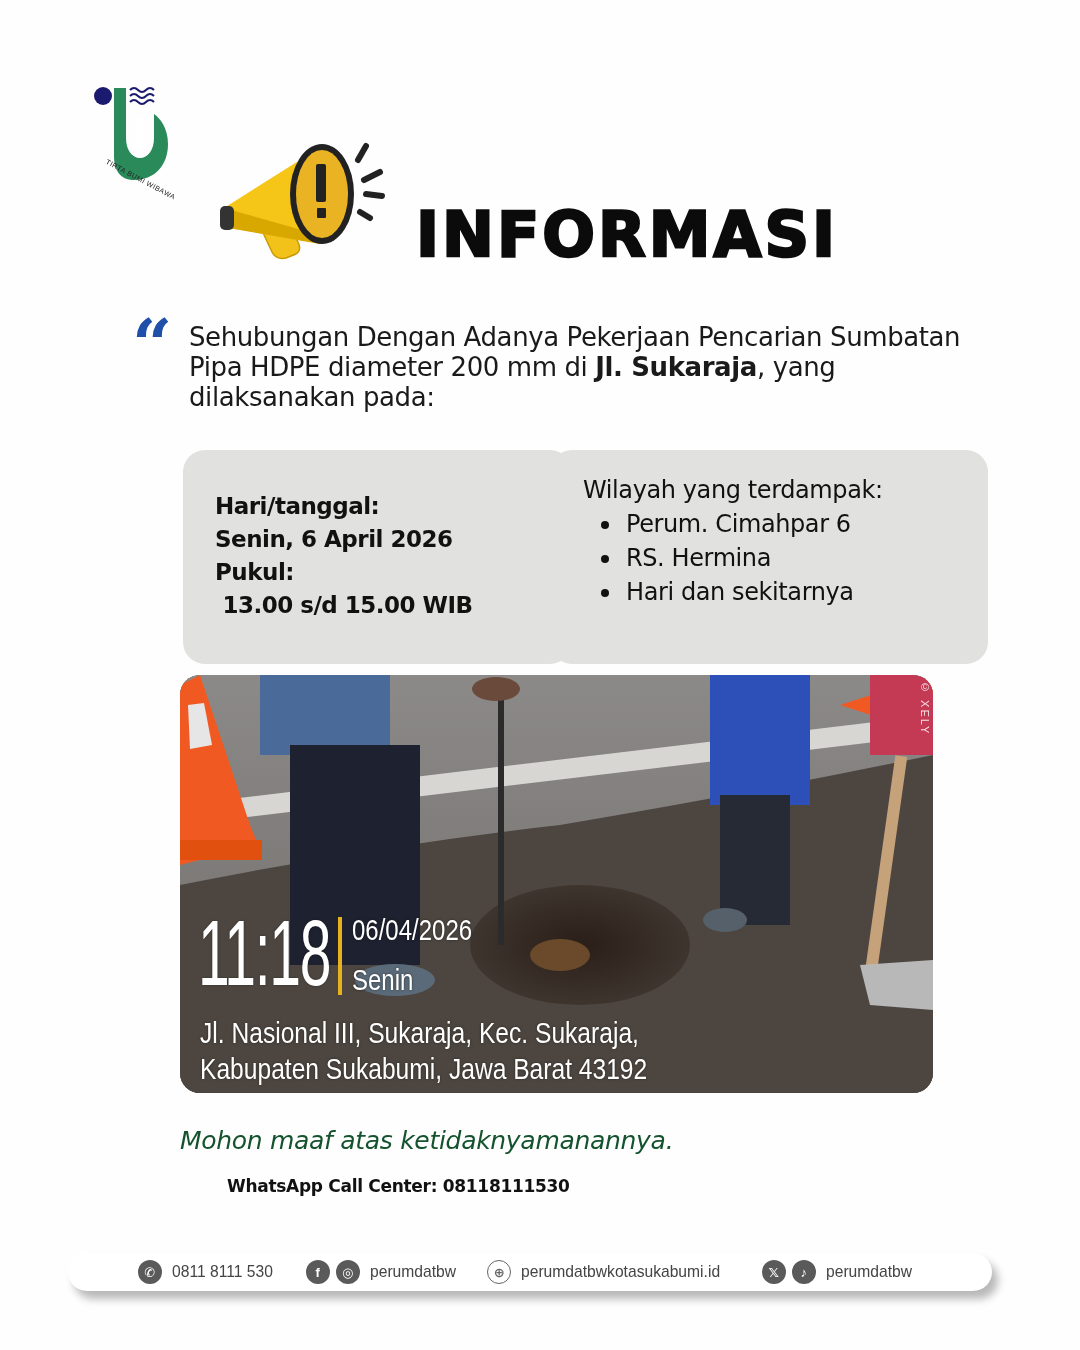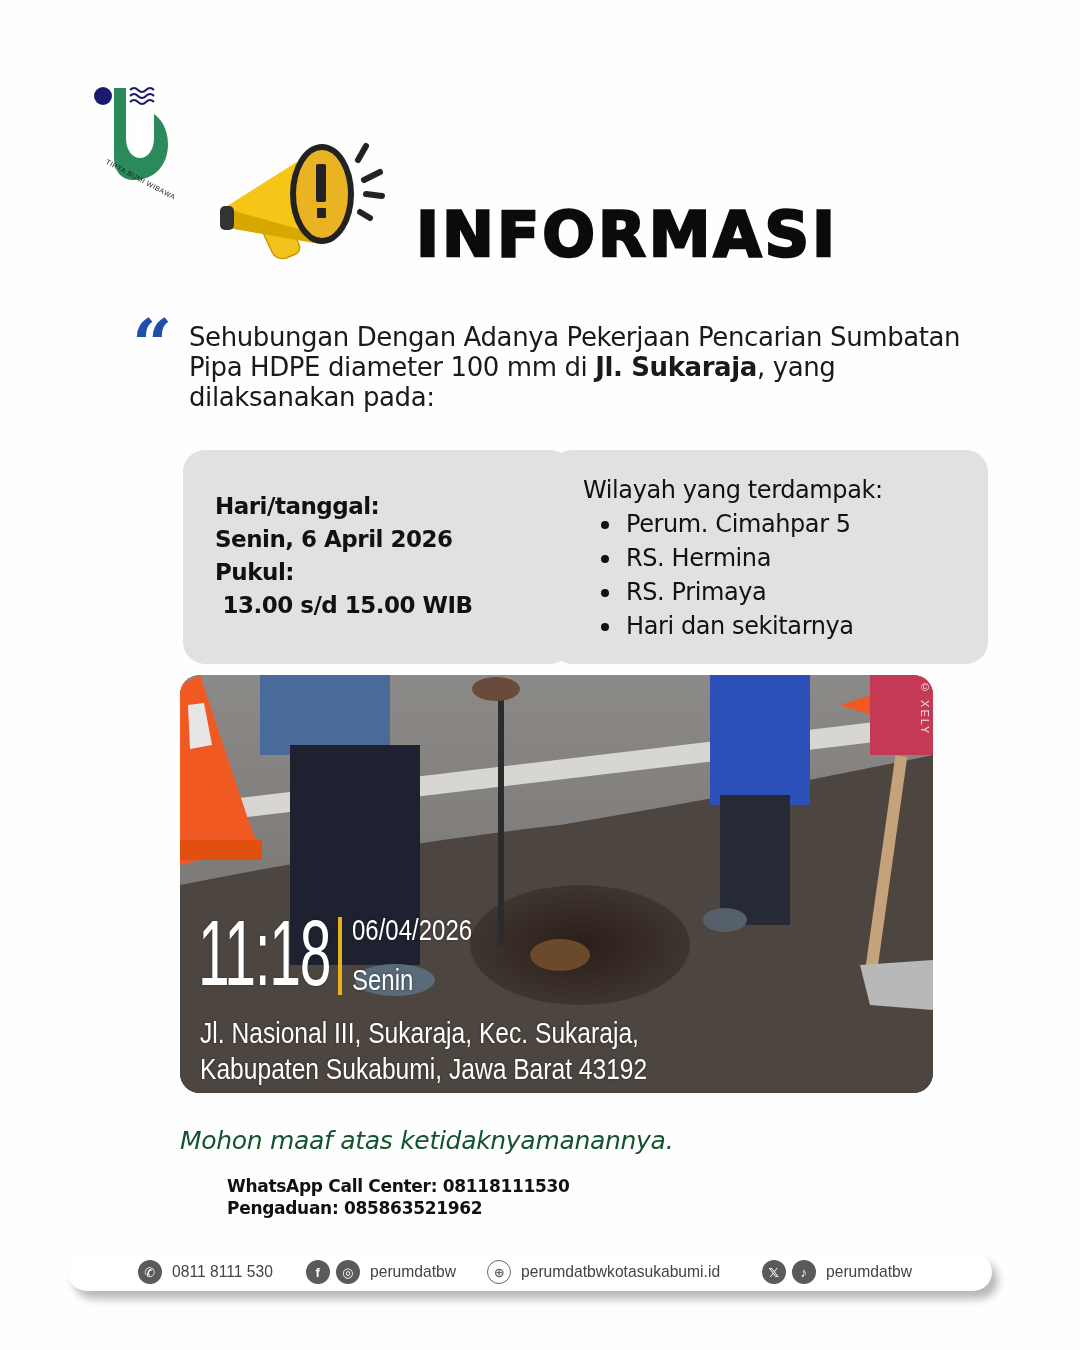--- a/index.html
+++ b/index.html
@@ -71,35 +71,34 @@
     <rect x="99" y="68" width="9" height="10" rx="1" fill="#222"></rect>
     <path d="M140 20 l8 -14" stroke="#222" stroke-width="6" stroke-linecap="round"></path>
     <path d="M146 40 l16 -8" stroke="#222" stroke-width="6" stroke-linecap="round"></path>
     <path d="M148 54 l16 2" stroke="#222" stroke-width="6" stroke-linecap="round"></path>
     <path d="M142 72 l10 6" stroke="#222" stroke-width="6" stroke-linecap="round"></path>
   </svg>
   <div class="title">INFORMASI</div>
 </div>
 
 <div class="quote-mark">“</div>
-<p class="intro"><span>Sehubungan Dengan Adanya Pekerjaan Pencarian Sumbatan Pipa HDPE diameter 100 mm di </span><b>Jl. Sukaraja</b><span>, yang dilaksanakan pada:</span></p>
+<p class="intro"><span>Sehubungan Dengan Adanya Pekerjaan Pencarian Sumbatan Pipa HDPE diameter 200 mm di </span><b>Jl. Sukaraja</b><span>, yang dilaksanakan pada:</span></p>
 
 <div class="card card-left">
   <div class="line">Hari/tanggal:</div>
   <div class="line">Senin, 6 April 2026</div>
   <div class="line">Pukul:</div>
   <div class="line" style="white-space:pre;"> 13.00 s/d 15.00 WIB</div>
 </div>
 
 <div class="card card-right">
   <div class="heading">Wilayah yang terdampak:</div>
   <ul>
-    <li>Perum. Cimahpar 5</li>
+    <li>Perum. Cimahpar 6</li>
     <li>RS. Hermina</li>
-    <li>RS. Primaya</li>
     <li>Hari dan sekitarnya</li>
   </ul>
 </div>
 
 <div class="photo">
   <svg class="scene" width="753" height="418" viewBox="0 0 753 418">
     <defs>
       <linearGradient id="road" x1="0" y1="0" x2="0" y2="1">
         <stop offset="0" stop-color="#8c8a88"></stop>
         <stop offset="1" stop-color="#6e6b68"></stop>
@@ -137,21 +136,20 @@
   <div class="ov-addr">
     <div>Jl. Nasional III, Sukaraja, Kec. Sukaraja,</div>
     <div>Kabupaten Sukabumi, Jawa Barat 43192</div>
   </div>
   <div class="ov-watermark">© XELY</div>
 </div>
 
 <div class="apology">Mohon maaf atas ketidaknyamanannya.</div>
 <div class="contact">
   <div>WhatsApp Call Center: 08118111530</div>
-  <div>Pengaduan: 085863521962</div>
 </div>
 
 <div class="footer">
   <div class="f-item">
     <div class="f-icon">✆</div>
     <span class="f-text">0811 8111 530</span>
   </div>
   <div class="f-item">
     <div class="f-icon">f</div>
     <div class="f-icon">◎</div>

